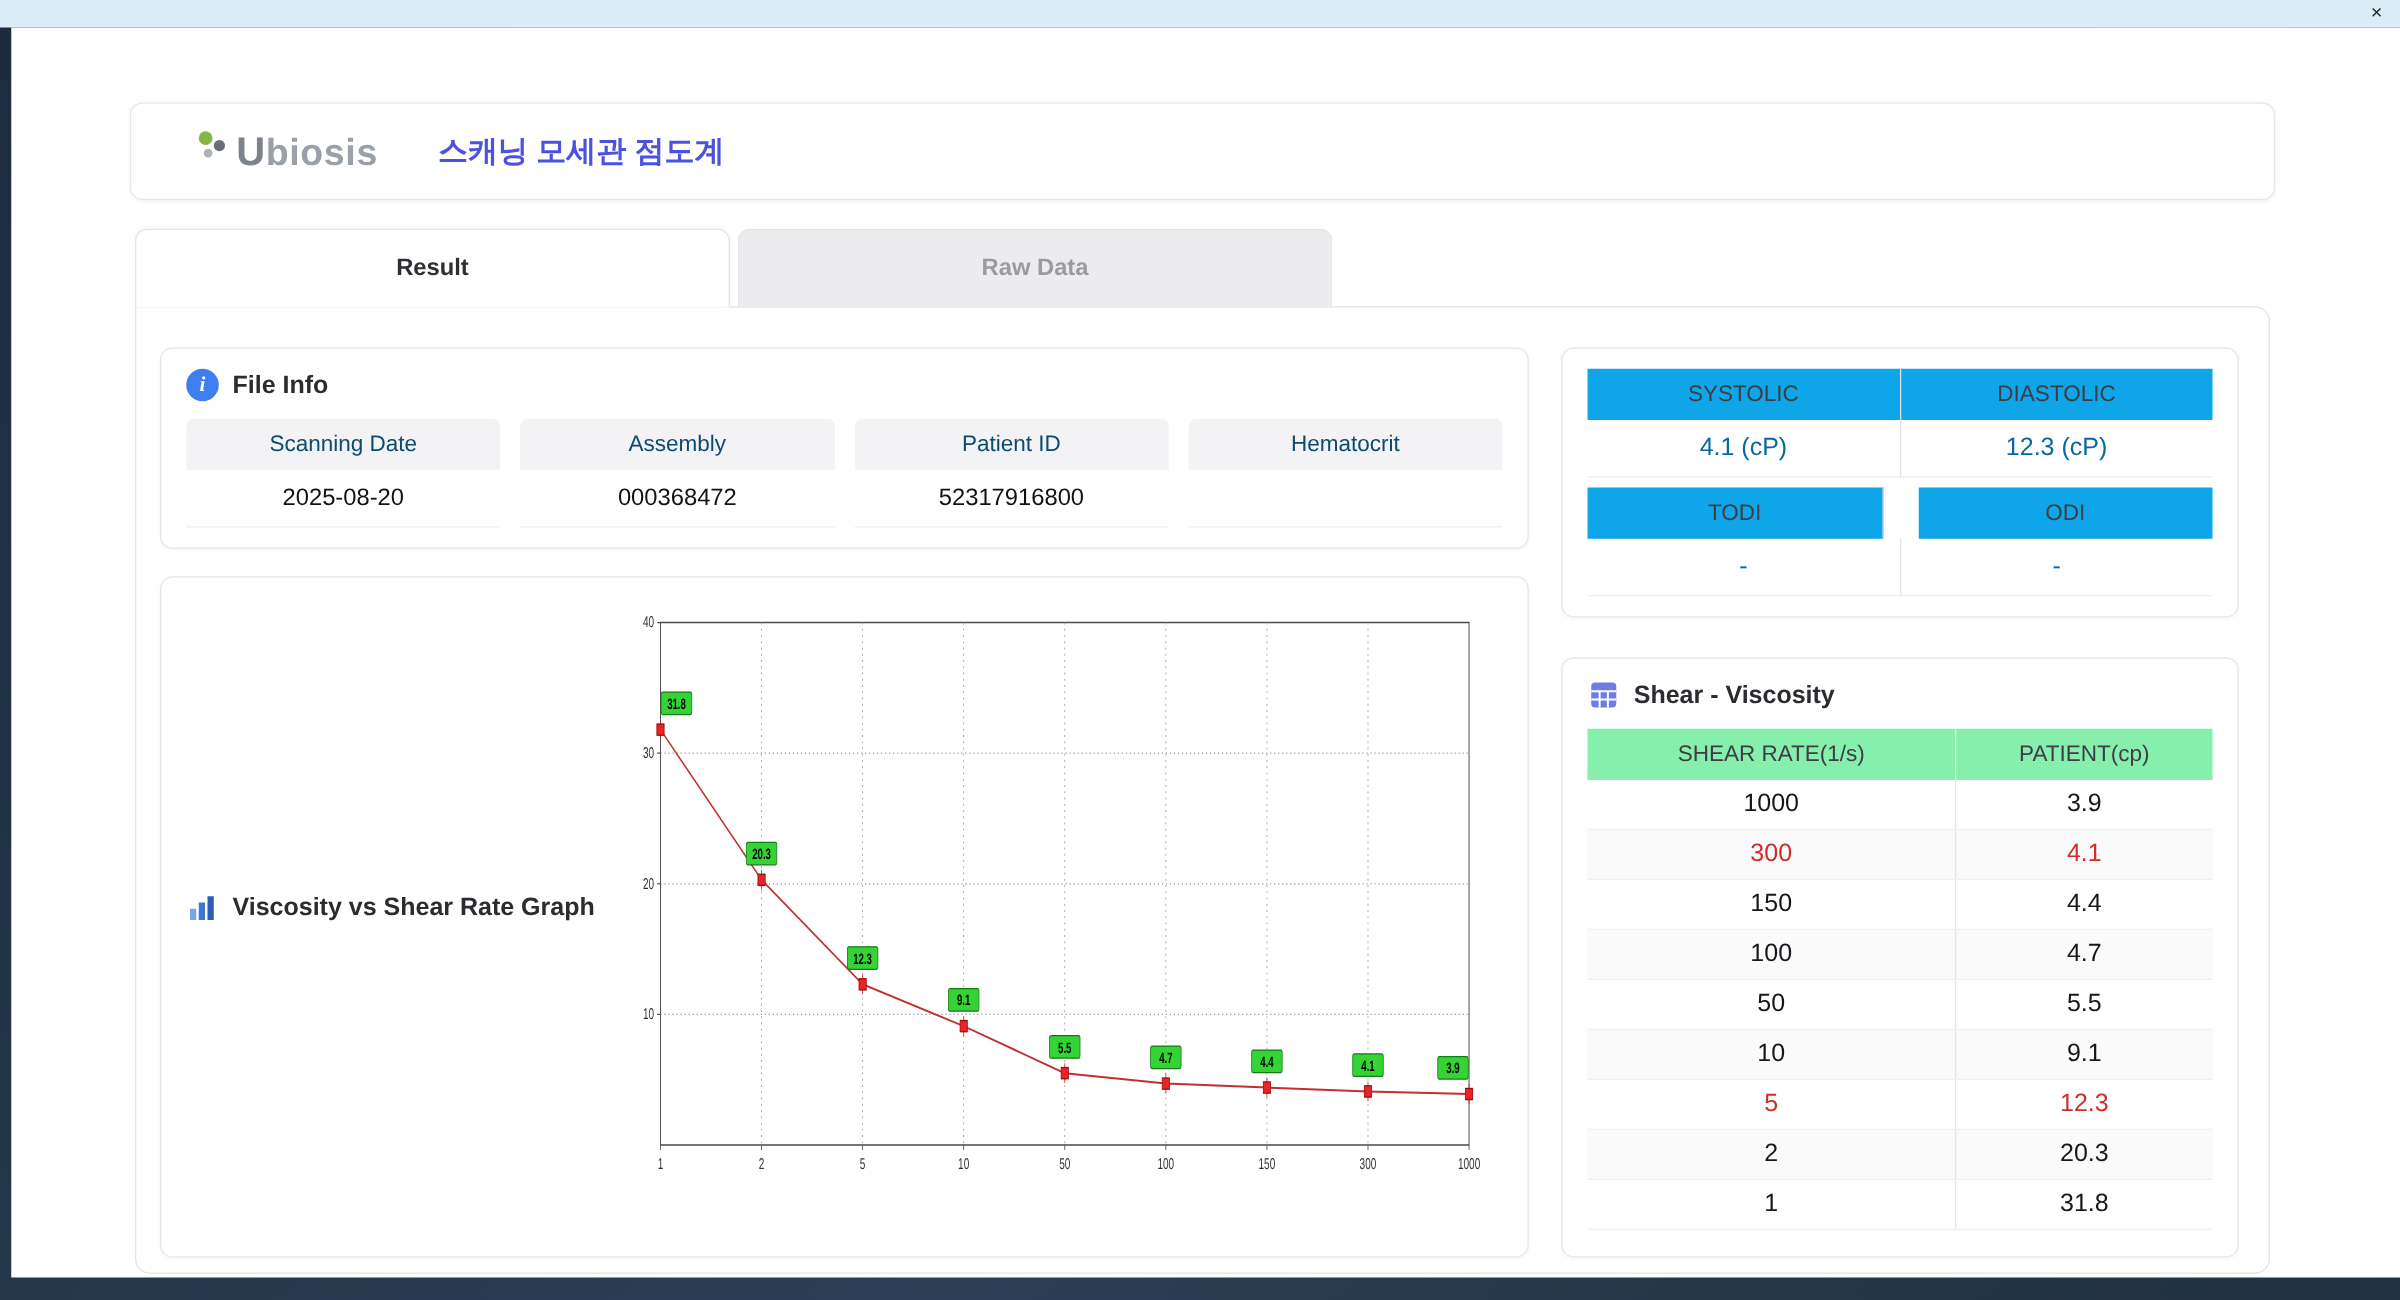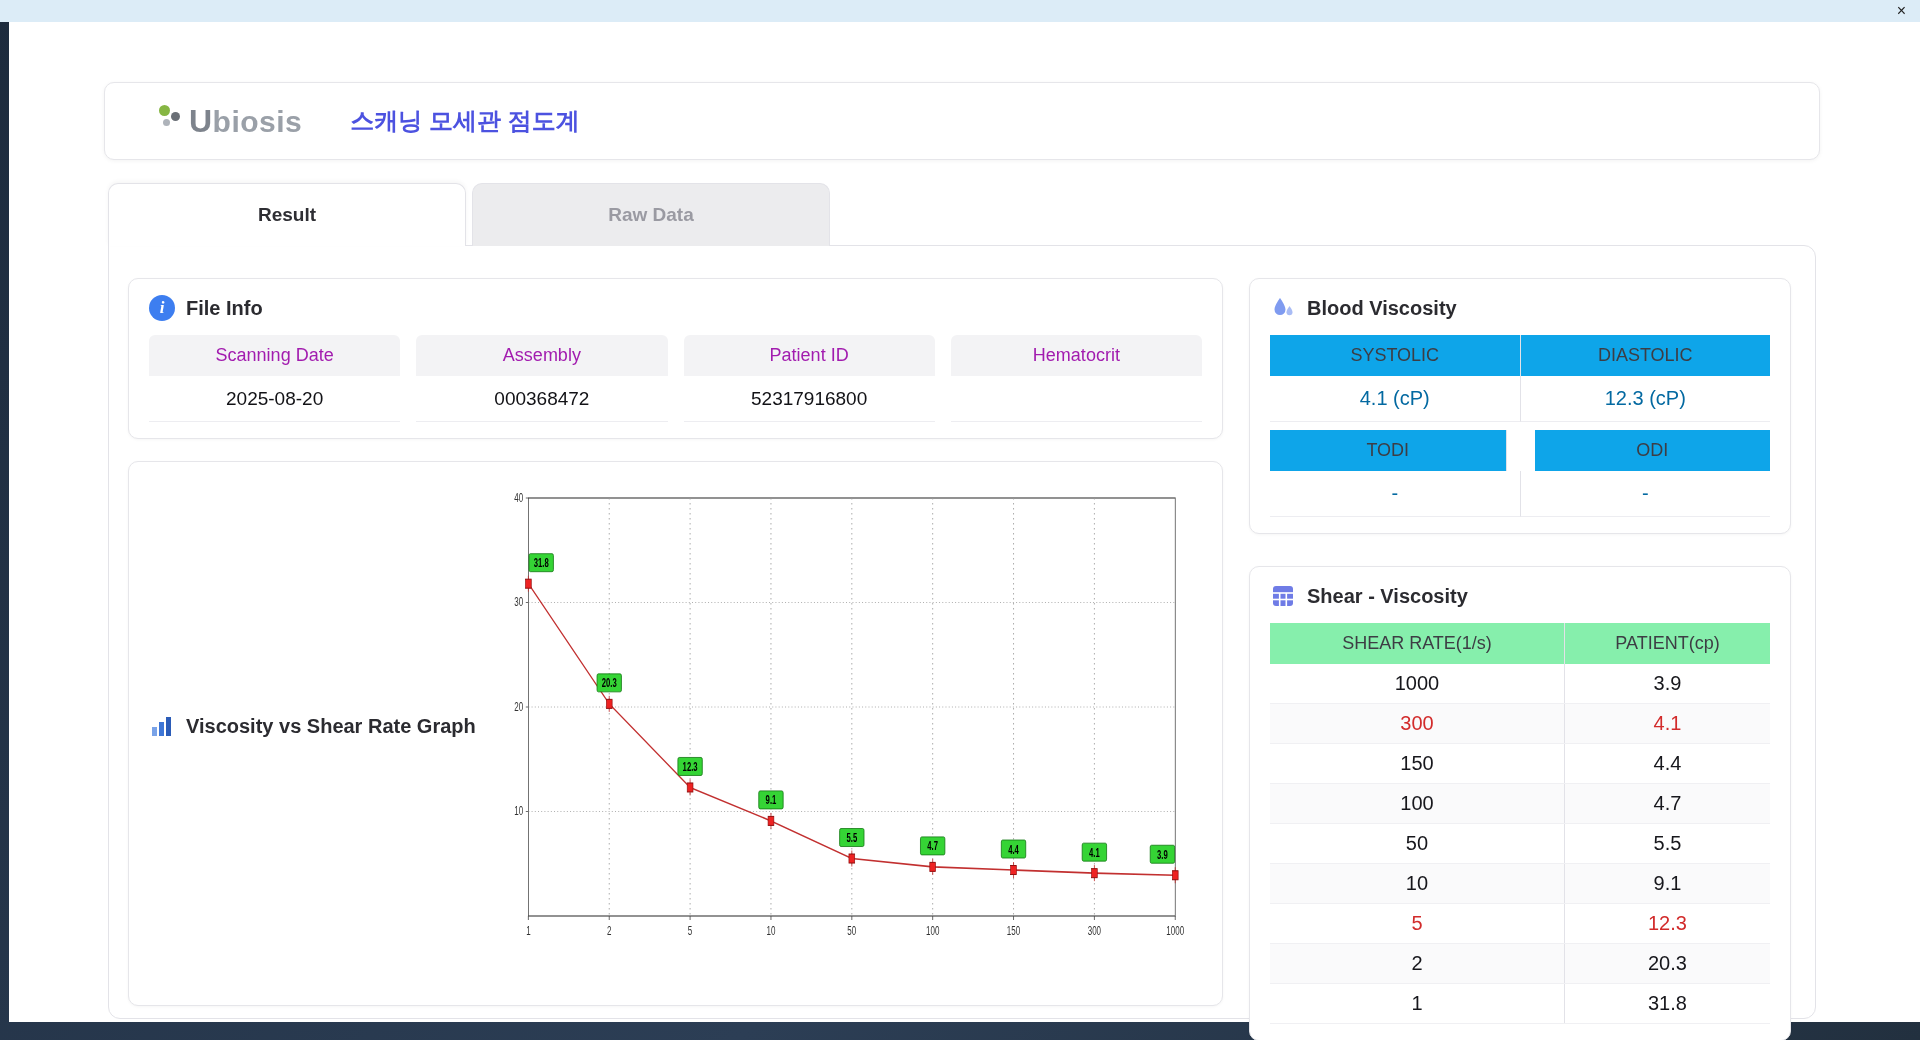--- a/index.html
+++ b/index.html
@@ -27,21 +27,21 @@
   .logo-dots i { position:absolute; border-radius:50%; }
   .logo-dots .d1 { width:11px; height:11px; background:#86b643; left:2px; top:3px; }
   .logo-dots .d2 { width:9px;  height:9px;  background:#6a6f76; left:14px; top:10px; }
   .logo-dots .d3 { width:7px;  height:7px;  background:#aeb3ba; left:6px;  top:17px; }
   .logo-u    { font-size:32px; font-weight:700; color:#7d838c; letter-spacing:.5px; }
   .logo-rest { font-size:30px; font-weight:700; color:#9aa0a8; letter-spacing:.5px; }
   .app-title { font-size:24px; font-weight:700; color:#4c52e0; }
 
   
   .tabs { position:absolute; left:99px; top:161px; display:flex; z-index:3; }
-  .tab { width:358px; height:63px; display:flex; align-items:center; justify-content:center;
+  .tab { width:476px; height:63px; display:flex; align-items:center; justify-content:center;
     font-size:19px; font-weight:700; border:1px solid #e3e3e8; border-bottom:none;
     border-radius:10px 10px 0 0; margin-bottom:-1px; cursor:pointer; }
   .tab.active { background:#fff; color:#2e2e33; z-index:4;
     box-shadow:0 -2px 4px rgba(0,0,0,.04); }
   .tab.inactive { background:#ececee; color:#9a9aa2; margin-left:6px; }
 
   
   .panel { position:absolute; left:99px; right:104px; top:223px; bottom:3px;
     border:1px solid #e3e3e8; border-radius:0 12px 12px 12px; background:#fff;
     display:flex; gap:26px; padding:32px 24px 12px 19px; }
@@ -57,21 +57,21 @@
   .icon-info { width:26px; height:26px; border-radius:50%; background:#3d7ef0;
     color:#fff; display:flex; align-items:center; justify-content:center;
     font-family:"Liberation Serif", serif; font-style:italic; font-weight:700; font-size:17px; }
   .icon-svg { width:26px; height:26px; display:block; }
 
   
   .file-info-card { margin-bottom:22px; }
   .fields { display:flex; gap:16px; }
   .field { flex:1; }
   .flabel { background:#f3f3f5; border-radius:6px 6px 0 0; text-align:center;
-    padding:10px 0; font-size:18px; font-weight:500; color:#a21caf; }
+    padding:10px 0; font-size:18px; font-weight:500; color:#0c4a6e; }
   .fvalue { text-align:center; padding:12px 0 11px; font-size:19px; color:#121216;
     border-bottom:1px solid #ededf1; min-height:46px; }
 
   
   .graph-card { flex:1; display:flex; flex-direction:row; }
   .chart-wrap { flex:1; padding:6px 18px 0 28px; }
   .chart-wrap svg { width:100%; height:462px; display:block; }
 
   
   .bv-card { margin-bottom:32px; }
@@ -242,27 +242,20 @@
                   <text x="1026" y="374.745" text-anchor="middle" font-size="12" font-weight="bold" fill="#000">3.9</text>
                 </g>
               </svg>
           </div>
         </section>
       </div>
 
       <div class="right-col">
 
         <section class="card bv-card">
-          <div class="card-title-row">
-            <svg class="icon-svg" viewBox="0 0 26 26">
-              <path d="M10 3 C10 3 4.5 10.5 4.5 14.5 a5.5 5.5 0 0 0 11 0 C15.5 10.5 10 3 10 3 Z" fill="#7f9bf0"></path>
-              <path d="M19.5 11 C19.5 11 16.5 15 16.5 17.2 a3 3 0 0 0 6 0 C22.5 15 19.5 11 19.5 11 Z" fill="#a9bcf5"></path>
-            </svg>
-            <h3>Blood Viscosity</h3>
-          </div>
           <div id="bv-table">
               <div class="bv-row bv-head">
                 <div class="bv-cell">SYSTOLIC</div>
                 <div class="bv-cell">DIASTOLIC</div>
               </div>
               <div class="bv-row bv-vals">
                 <div class="bv-cell">4.1 (cP)</div>
                 <div class="bv-cell">12.3 (cP)</div>
               </div>
               <div class="bv-row bv-head">

